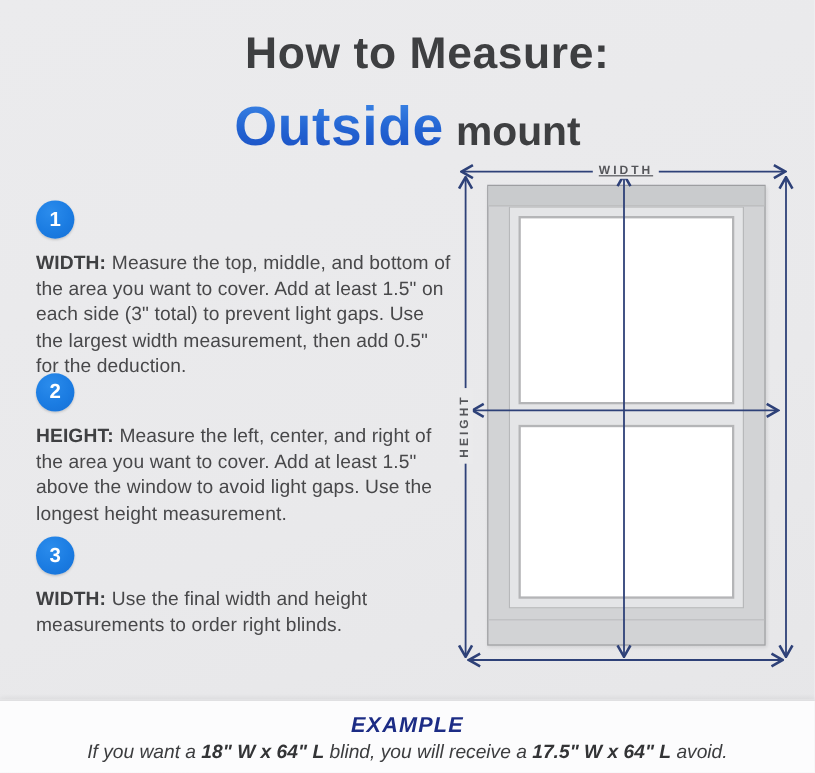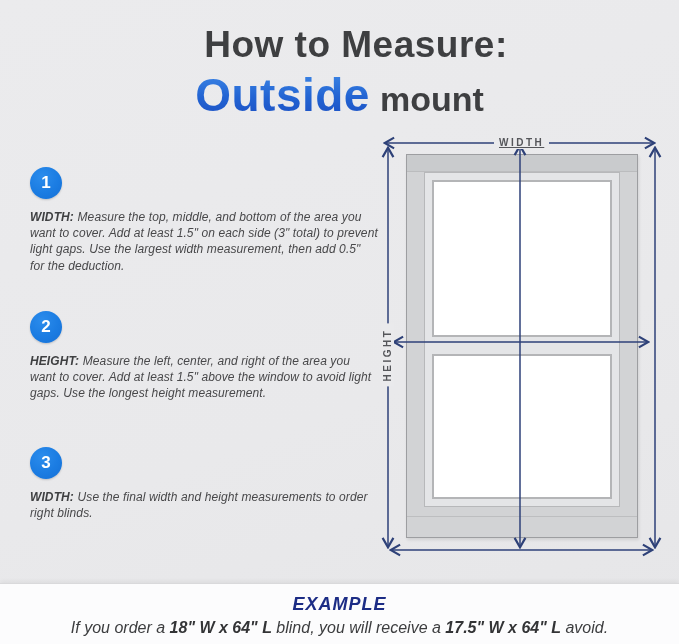--- a/index.html
+++ b/index.html
@@ -10,21 +10,21 @@
     background: linear-gradient(160deg, #ebebed 0%, #e9e9eb 60%, #e6e6e8 100%);
     font-family: "Liberation Sans", "DejaVu Sans", sans-serif;
     overflow: hidden;
   }
 
   
   .header { position: absolute; top: 24px; left: 0; width: 100%; text-align: center; }
   .title-line1 {
     font-size: 37px; font-weight: 700; color: #3e3f41; letter-spacing: 0.5px; padding-left: 33px;
   }
-  .title-line2 { margin-top: 2px; }
+  .title-line2 { margin-top: 12px; }
   .title-highlight {
     font-size: 46px; font-weight: 800; letter-spacing: 0.5px;
     background: linear-gradient(180deg, #3f8ae8 0%, #2263d2 55%, #1b4ec2 100%);
     -webkit-background-clip: text; background-clip: text;
     -webkit-text-fill-color: transparent; color: #1f5fd0;
   }
   .title-suffix { font-size: 34px; font-weight: 600; color: #3e3f41; margin-left: 10px; }
 
   
   .step { position: absolute; left: 30px; width: 348px; }
@@ -32,23 +32,22 @@
   .step-2 { top: 311px; }
   .step-3 { top: 447px; }
   .badge {
     width: 32px; height: 32px; border-radius: 50%;
     background: radial-gradient(circle at 38% 30%, #2b8cec 0%, #1b7ce2 55%, #156fd5 100%);
     color: #ffffff; font-weight: 700; font-size: 17px;
     display: flex; align-items: center; justify-content: center;
     box-shadow: 0 1px 2px rgba(0,0,0,0.18);
   }
   .step-text {
-    margin-top: 10px; font-size: 12px; line-height: 1.35; color: #48484a;
+    margin-top: 10px; font-size: 16px; line-height: 1.35; color: #48484a;
     letter-spacing: 0.1px;
-    font-style: italic;
   }
   .step-label { font-weight: 700; color: #3f4042; margin-right: 0.3em; }
 
   
   .diagram { position: absolute; left: 368px; top: 122px; width: 308px; height: 470px; }
   .window-outer {
     position: absolute; left: 38px; top: 32px; width: 232px; height: 384px;
     background: #d2d3d5; border: 1px solid #9d9ea1;
     box-shadow: 1px 2px 3px rgba(0,0,0,0.10);
   }
@@ -150,14 +149,14 @@
 
     <line x1="287" y1="27" x2="287" y2="424" stroke="#2e4178" stroke-width="1.5" marker-start="url(#chev)" marker-end="url(#chev)"></line>
   </svg>
 
   <span class="dim-label dim-label-width">WIDTH</span>
   <span class="dim-label dim-label-height">HEIGHT</span>
 </div>
 
 <div class="example-band">
   <div class="example-heading">EXAMPLE</div>
-  <div class="example-text"><span>If you order a </span><b>18" W x 64" L</b><span> blind, you will receive a </span><b>17.5" W x 64" L</b><span> avoid.</span></div>
+  <div class="example-text"><span>If you want a </span><b>18" W x 64" L</b><span> blind, you will receive a </span><b>17.5" W x 64" L</b><span> avoid.</span></div>
 </div>
 
 </body></html>

